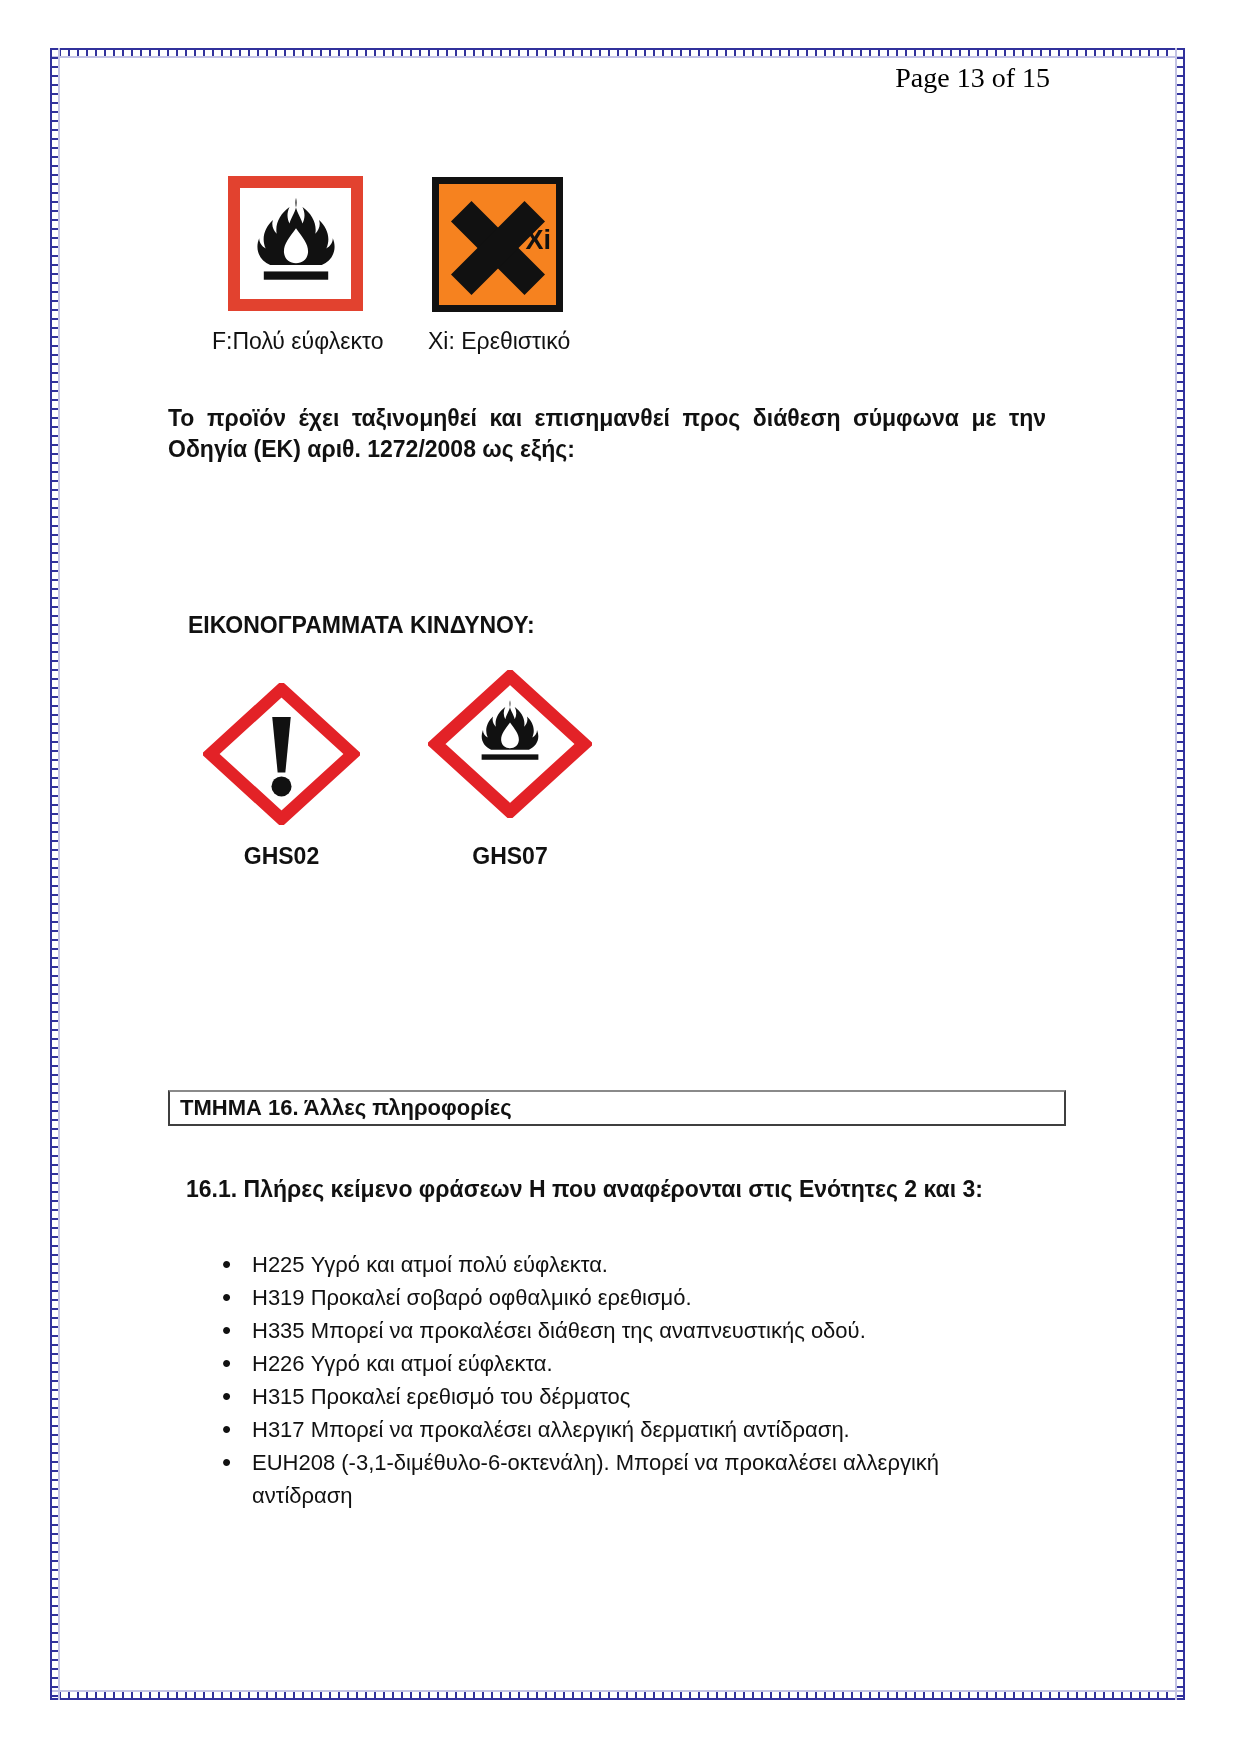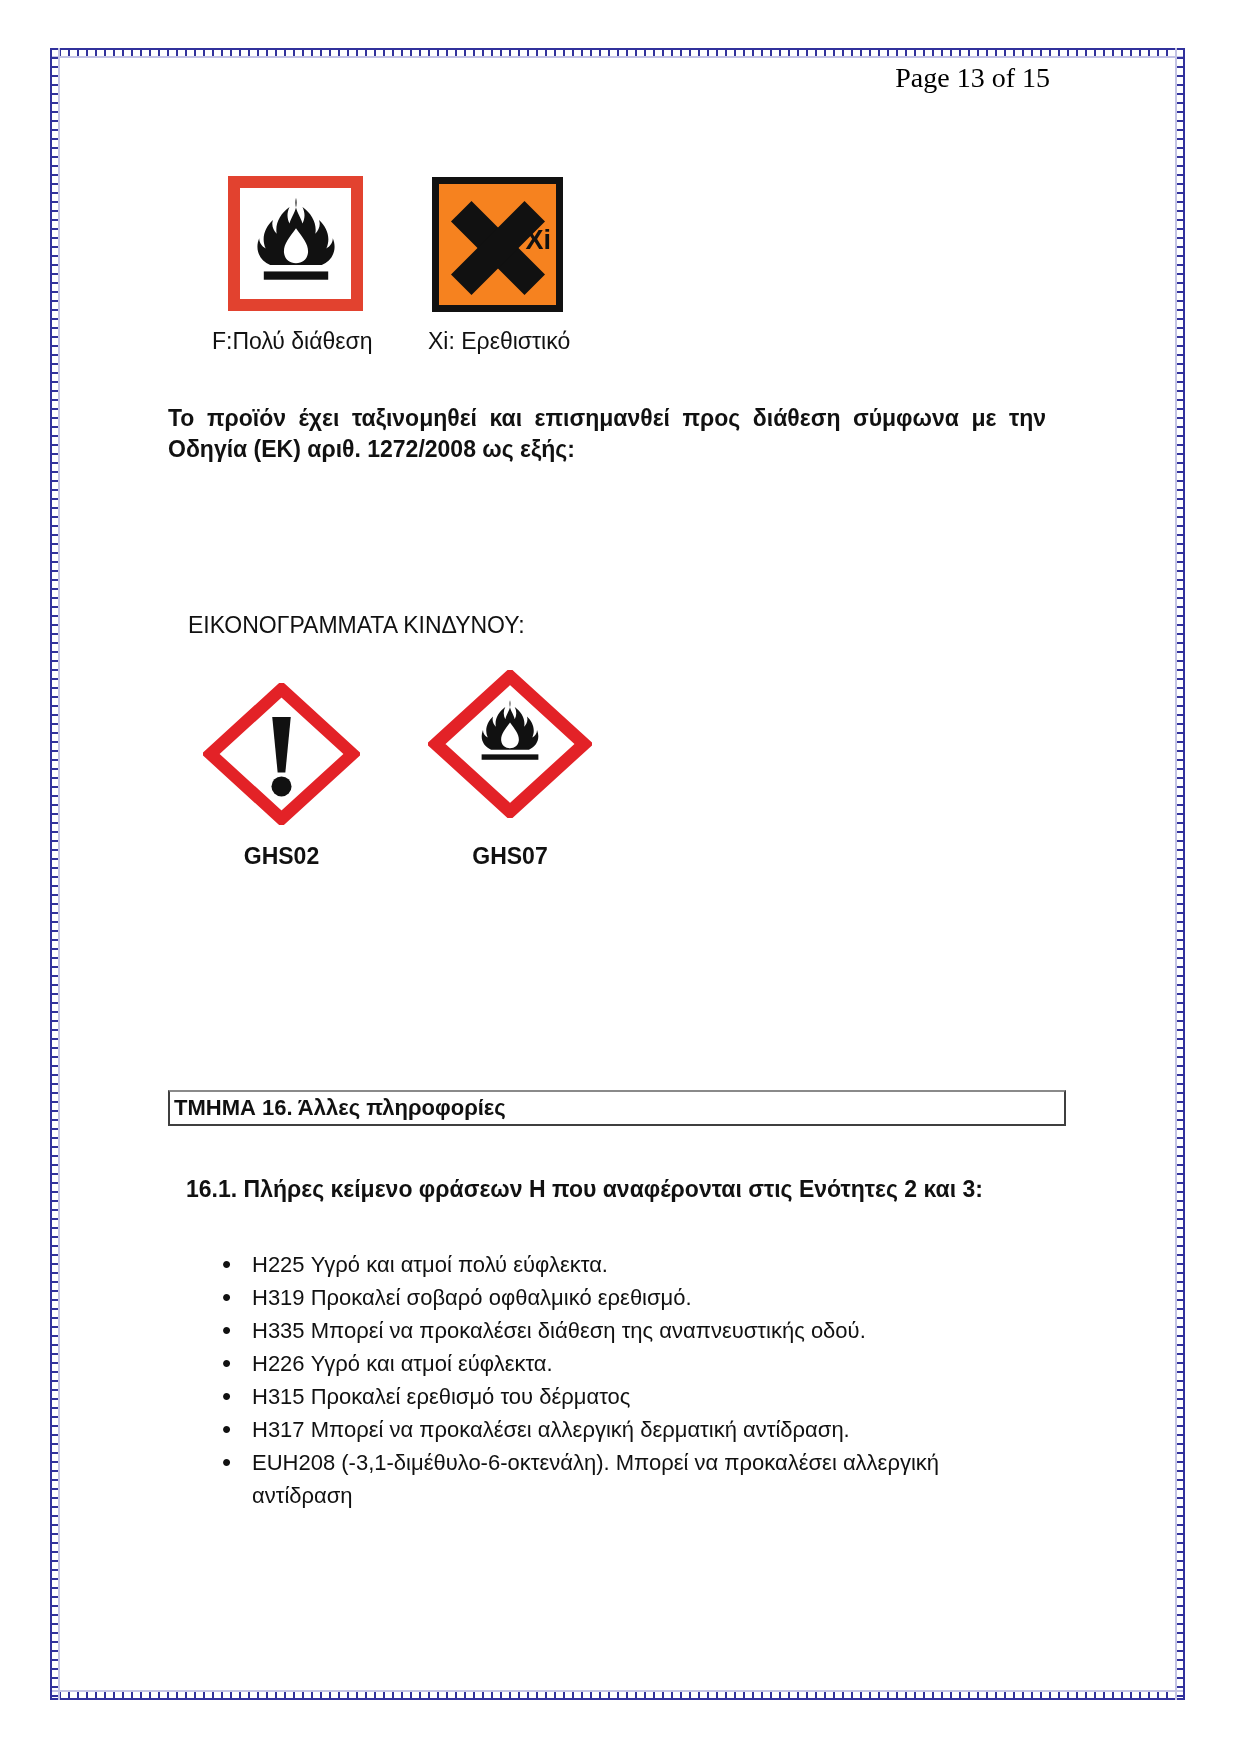--- a/index.html
+++ b/index.html
@@ -40,33 +40,33 @@
   .xi-bar.a { transform:translate(-50%,-50%) rotate(45deg); }
   .xi-bar.b { transform:translate(-50%,-50%) rotate(-45deg); }
 
   .cap { position:absolute; top:328px; font-size:23px; color:#111; }
   .cap.f  { left:212px; }
   .cap.xi { left:428px; }
 
   .classif { position:absolute; left:168px; top:403px; width:878px;
     font-size:23px; font-weight:bold; line-height:31px; text-align:justify; color:#111; }
 
-  .pictos-heading { position:absolute; left:188px; top:612px; font-size:23px; font-weight:normal; color:#111; }
+  .pictos-heading { position:absolute; left:188px; top:612px; font-size:23px; font-weight:bold; color:#111; }
 
   .ghs { position:absolute; }
   .ghs.g02 { left:203px; top:683px; }
   .ghs.g07 { left:428px; top:670px; }
   .ghs-label { position:absolute; top:843px; font-size:23px; font-weight:bold; text-align:center; color:#111; }
   .ghs-label.g02 { left:203px; width:157px; }
   .ghs-label.g07 { left:428px; width:164px; }
 
   .sec-box { position:absolute; left:168px; top:1090px; width:898px; height:36px;
     border:2px solid #3f3f3f; border-top-color:#8a8a8a; box-sizing:border-box;
     display:flex; align-items:center; }
-  .sec-box span { padding-left:4px; font-size:22px; font-weight:bold; color:#111; }
+  .sec-box span { padding-left:10px; font-size:22px; font-weight:bold; color:#111; }
 
   .subsec { position:absolute; left:186px; top:1176px; font-size:23px; font-weight:bold; color:#111; }
 
   .hlist { position:absolute; left:200px; top:1232px; width:800px; }
   .hlist ul { margin:16px; padding:0; list-style:none; }
   .hlist li { position:relative; padding-left:36px; font-size:22px; line-height:33px; color:#111; }
   .hlist li::before { content:"\2022"; position:absolute; left:6px; top:0; font-size:26px; }
 </style>
 </head>
 <body>
@@ -91,21 +91,21 @@
       </svg>
     </span>
   </div>
 
   <div class="sym-xi">
     <span class="xi-corner">Xi</span>
     <div class="xi-bar a"></div>
     <div class="xi-bar b"></div>
   </div>
 
-  <div class="cap f">F:Πολύ διάθεση</div>
+  <div class="cap f">F:Πολύ εύφλεκτο</div>
   <div class="cap xi">Xi: Ερεθιστικό</div>
 
   <div class="classif">Το προϊόν έχει ταξινομηθεί και επισημανθεί προς διάθεση σύμφωνα με την Οδηγία (ΕΚ) αριθ. 1272/2008 ως εξής:</div>
 
   <div class="pictos-heading">ΕΙΚΟΝΟΓΡΑΜΜΑΤΑ ΚΙΝΔΥΝΟΥ:</div>
 
   <div class="ghs g02">
     <svg width="157" height="142" viewBox="0 0 100 92" aria-hidden="true">
       <polygon points="50,4 96,46 50,88 4,46" fill="#ffffff" stroke="#e32227" stroke-width="8"></polygon>
       <path fill="#111111" d="M44 22 L56 22 L52.5 58 L47.5 58 Z"></path>

